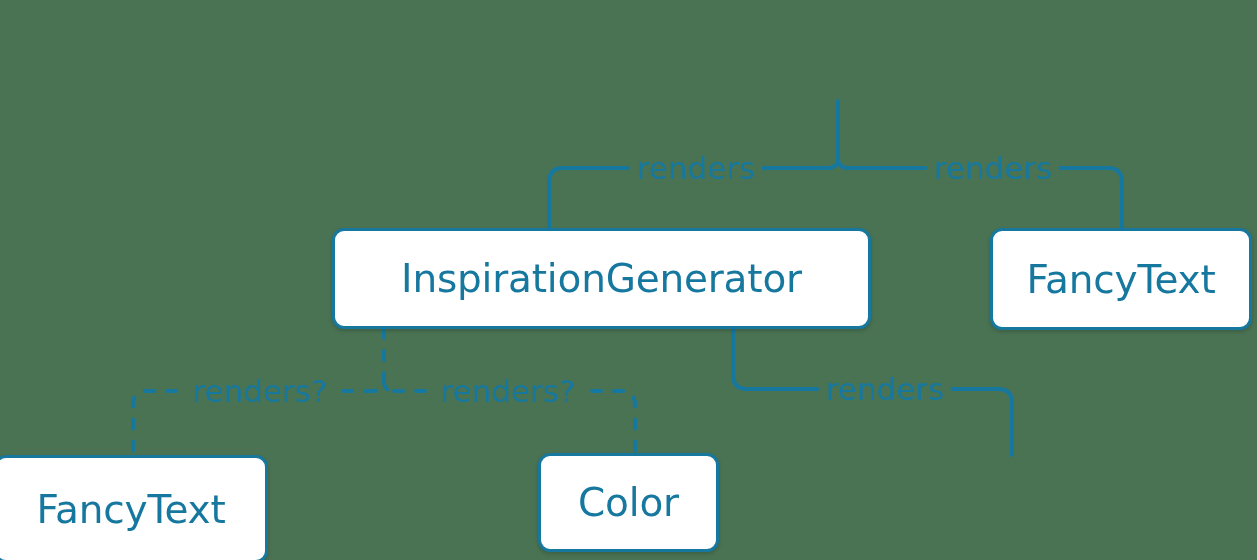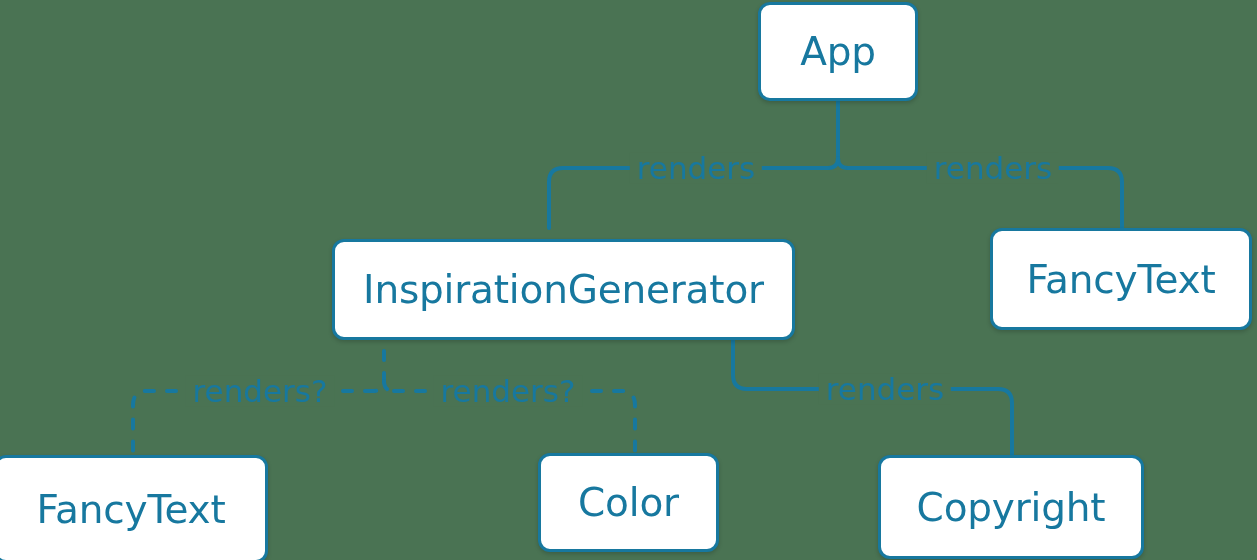--- a/index.html
+++ b/index.html
@@ -49,21 +49,21 @@
     line-height: 1;
     white-space: nowrap;
     transform: translate(-50%, -50%);
     padding: 0 7px;
     background: #4a7353;
     z-index: 2;
   }
 
   
   #node-app        { left: 758px;  top: 2px;   width: 160px; height: 99px;  }
-  #node-inspgen    { left: 332px;  top: 239px; width: 463px; height: 101px; }
+  #node-inspgen    { left: 332px;  top: 228px; width: 539px; height: 101px; }
   #node-fancy-right{ left: 990px;  top: 228px; width: 262px; height: 102px; }
   #node-fancy-left { left: -6px;   top: 455px; width: 274px; height: 108px; }
   #node-color      { left: 538px;  top: 453px; width: 181px; height: 99px;  }
   #node-copyright  { left: 878px;  top: 455px; width: 266px; height: 104px; }
 
   
   #lbl-app-inspgen   { left: 696px; top: 168px; }
   #lbl-app-fancy     { left: 993px; top: 168px; }
   #lbl-ig-fancyq     { left: 260px; top: 391px; }
   #lbl-ig-colorq     { left: 508px; top: 391px; }
@@ -86,43 +86,37 @@
     <path d="M 384 329 L 384 381 Q 384 391 374 391" fill="none" stroke="#17789f" stroke-width="4" stroke-linecap="round" stroke-dasharray="9 13"></path>
     <path d="M 384 381 Q 384 391 394 391" fill="none" stroke="#17789f" stroke-width="4" stroke-linecap="round" stroke-dasharray="9 13"></path>
 
     <path d="M 374 391 L 147 391 Q 133 391 133 405 L 133 455" fill="none" stroke="#17789f" stroke-width="4" stroke-linecap="round" stroke-dasharray="9 13"></path>
 
     <path d="M 394 391 L 621 391 Q 635 391 635 405 L 635 453" fill="none" stroke="#17789f" stroke-width="4" stroke-linecap="round" stroke-dasharray="9 13"></path>
 
     <path d="M 733 329 L 733 375 Q 733 389 747 389 L 998 389 Q 1012 389 1012 403 L 1012 455" fill="none" stroke="#17789f" stroke-width="4" stroke-linecap="round"></path>
   </svg>
 
-  <div class="node" id="node-app">
-    <span class="node-label">App</span>
-  </div>
 
   <div class="node" id="node-inspgen">
     <span class="node-label">InspirationGenerator</span>
   </div>
 
   <div class="node" id="node-fancy-right">
     <span class="node-label">FancyText</span>
   </div>
 
   <div class="node" id="node-fancy-left">
     <span class="node-label">FancyText</span>
   </div>
 
   <div class="node" id="node-color">
     <span class="node-label">Color</span>
   </div>
 
-  <div class="node" id="node-copyright">
-    <span class="node-label">Copyright</span>
-  </div>
 
   <div class="edge-label" id="lbl-app-inspgen">renders</div>
 
   <div class="edge-label" id="lbl-app-fancy">renders</div>
 
   <div class="edge-label" id="lbl-ig-fancyq">renders?</div>
 
   <div class="edge-label" id="lbl-ig-colorq">renders?</div>
 
   <div class="edge-label" id="lbl-ig-copyright">renders</div>

